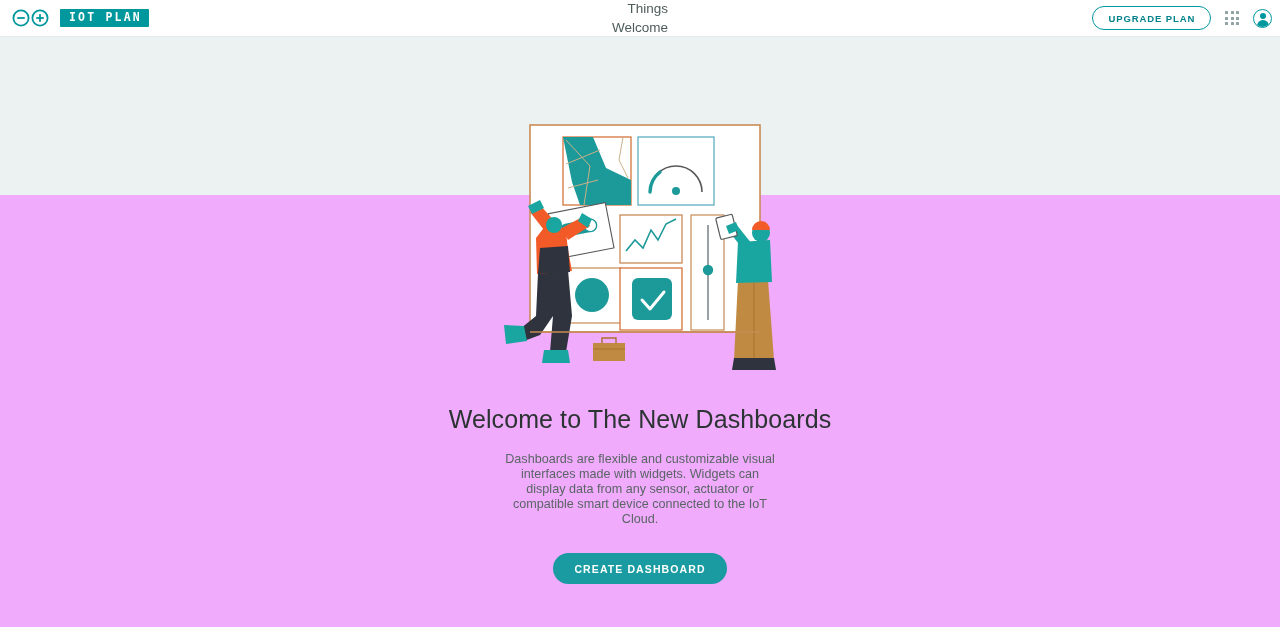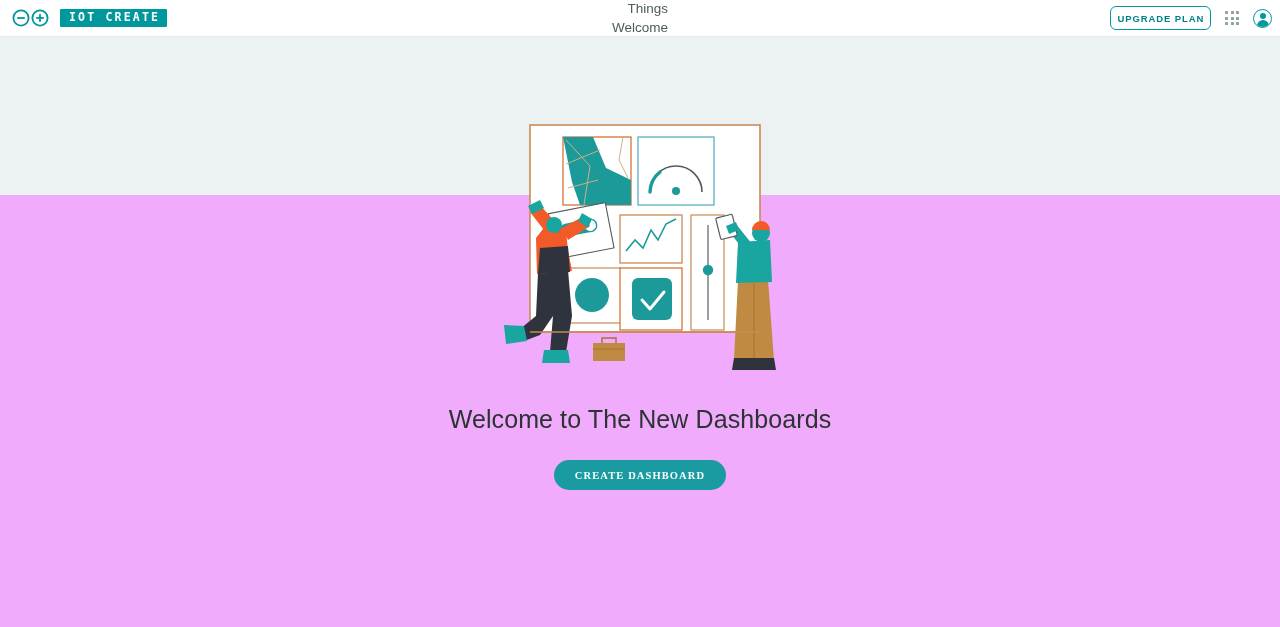--- a/index.html
+++ b/index.html
@@ -72,25 +72,25 @@
     position: absolute;
     right: 8px;
     display: flex;
     align-items: center;
     gap: 14px;
   }
   .upgrade-btn {
     border: 1.3px solid #00979d;
     color: #00828a;
     background: transparent;
-    border-radius: 6px;
+    border-radius: 12px;
     font-size: 9.5px;
     font-weight: bold;
     letter-spacing: 0.9px;
-    padding: 6px 6px 5px;
+    padding: 6px 15px 5px;
     cursor: pointer;
     font-family: "Liberation Sans", sans-serif;
     white-space: nowrap;
   }
   .apps-icon {
     display: grid;
     grid-template-columns: repeat(3, 3px);
     grid-template-rows: repeat(3, 3px);
     gap: 2.4px;
     cursor: pointer;
@@ -158,39 +158,39 @@
     margin-top: 26px;
     background: #1a9ba1;
     color: #ffffff;
     border: none;
     border-radius: 16px;
     font-size: 10.5px;
     font-weight: bold;
     letter-spacing: 1.1px;
     padding: 10px 21px 9px;
     cursor: pointer;
-    font-family: Liberation Serif, serif;
+    font-family: Liberation Sans, sans-serif;
   }
 </style>
 </head>
 <body>
 
 <div class="header">
 
   <div class="brand">
     <svg class="brand-mark" width="42" height="20" viewBox="0 0 42 20">
       <g fill="none" stroke="#00979d" stroke-width="1.8">
         <circle cx="11" cy="10" r="7.6"></circle>
         <circle cx="30" cy="10" r="7.6"></circle>
       </g>
       <rect x="7.2" y="9.1" width="7.6" height="1.8" fill="#00979d"></rect>
       <rect x="26.2" y="9.1" width="7.6" height="1.8" fill="#00979d"></rect>
       <rect x="29.1" y="6.2" width="1.8" height="7.6" fill="#00979d"></rect>
     </svg>
-    <span class="brand-badge">IOT CREATE</span>
+    <span class="brand-badge">IOT PLAN</span>
   </div>
 
   <nav class="nav">
     <div class="nav-item">
       <span>Things</span>
     </div>
     <div class="nav-item">
       <span>Welcome</span>
     </div>
   </nav>
@@ -312,15 +312,16 @@
       <rect x="238" y="96" width="17" height="22" rx="1.5" fill="#ffffff" stroke="#58595b" stroke-width="1.2" transform="rotate(-14 246 107)"></rect>
 
       <path d="M246 106 L256 102 L259 110 L249 114 Z" fill="#1aa6a0"></path>
     </g>
 
     <line x1="50" y1="212" x2="280" y2="212" stroke="#c98b55" stroke-width="1.4"></line>
   </svg>
 
   <div class="content">
     <h1 class="title">Welcome to The New Dashboards</h1>
+    <p class="desc">Dashboards are flexible and customizable visual interfaces made with widgets. Widgets can display data from any sensor, actuator or compatible smart device connected to the IoT Cloud.</p>
     <button class="cta">CREATE DASHBOARD</button>
   </div>
 </div>
 
 </body></html>

